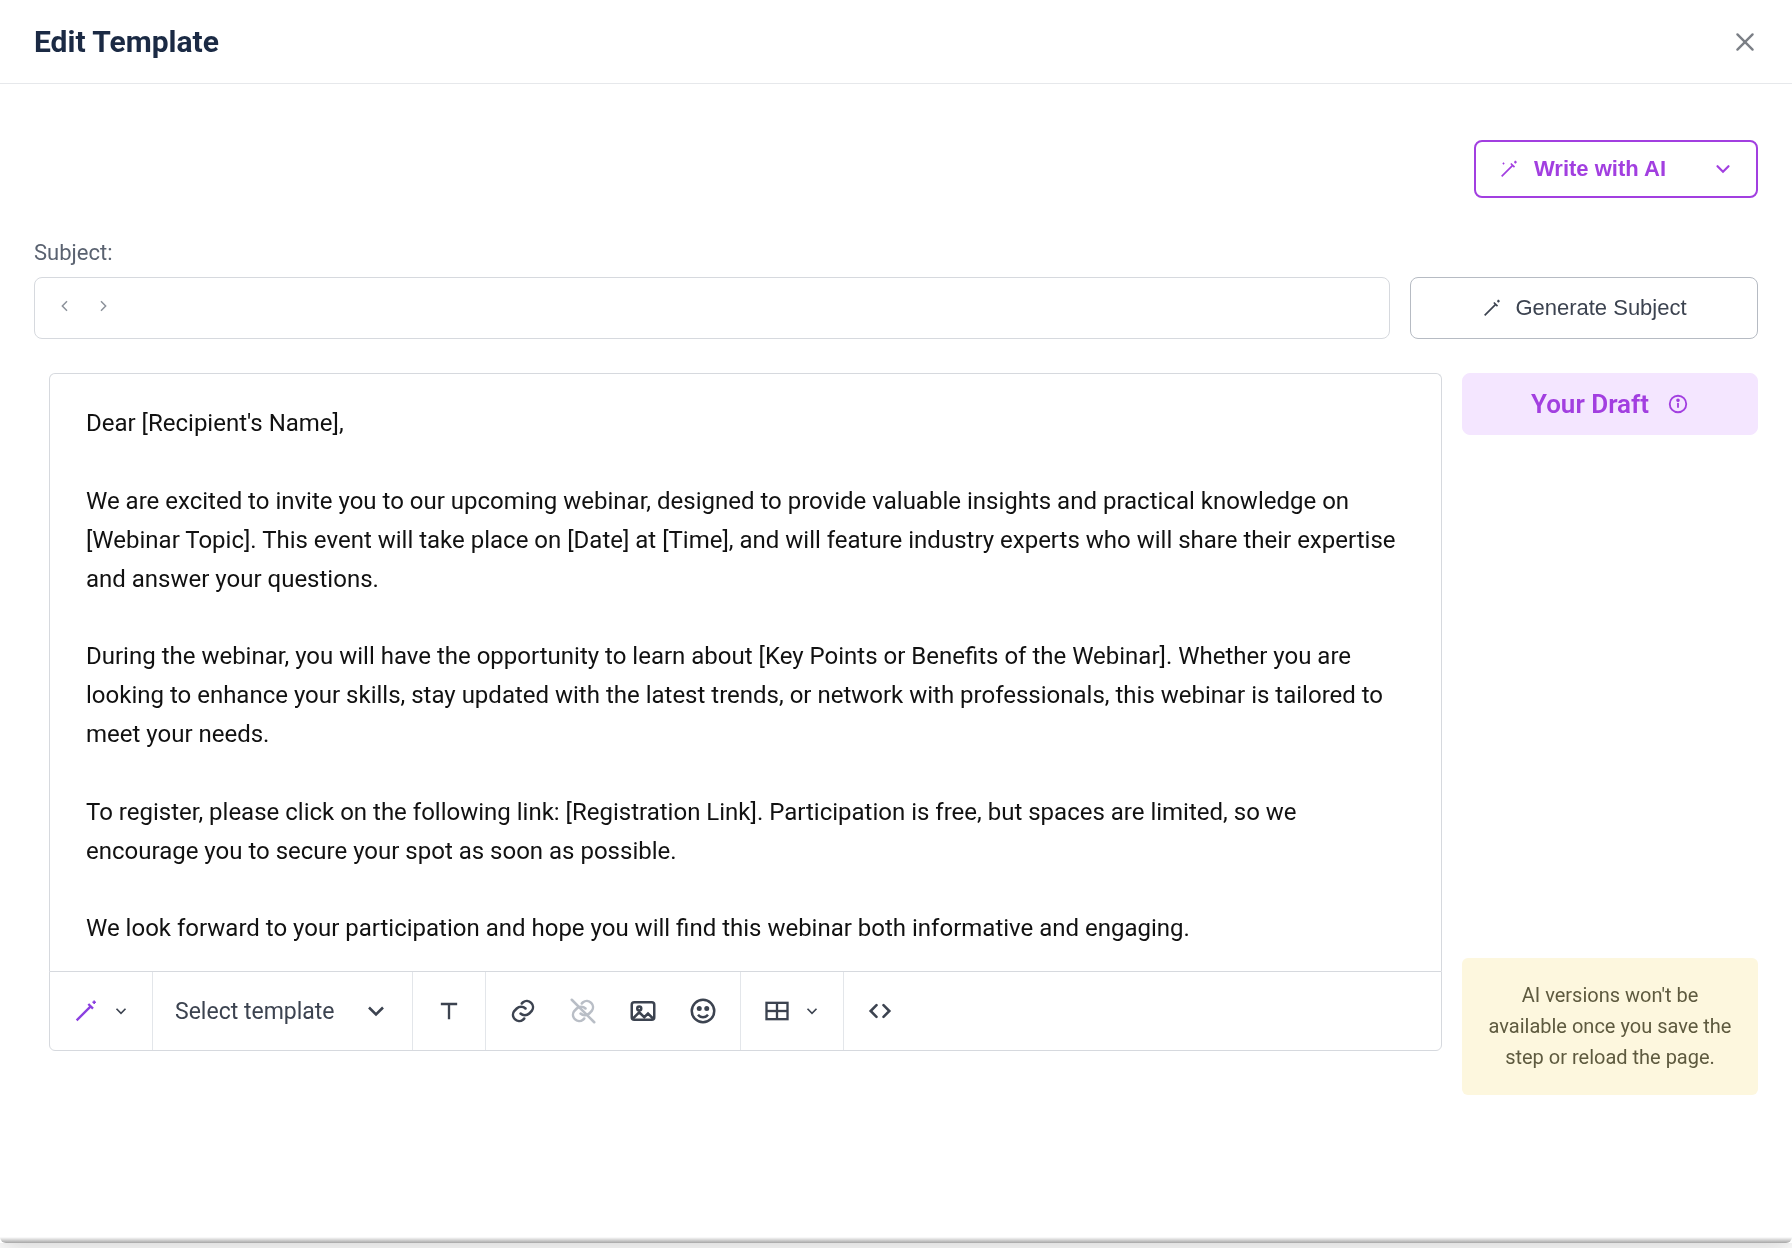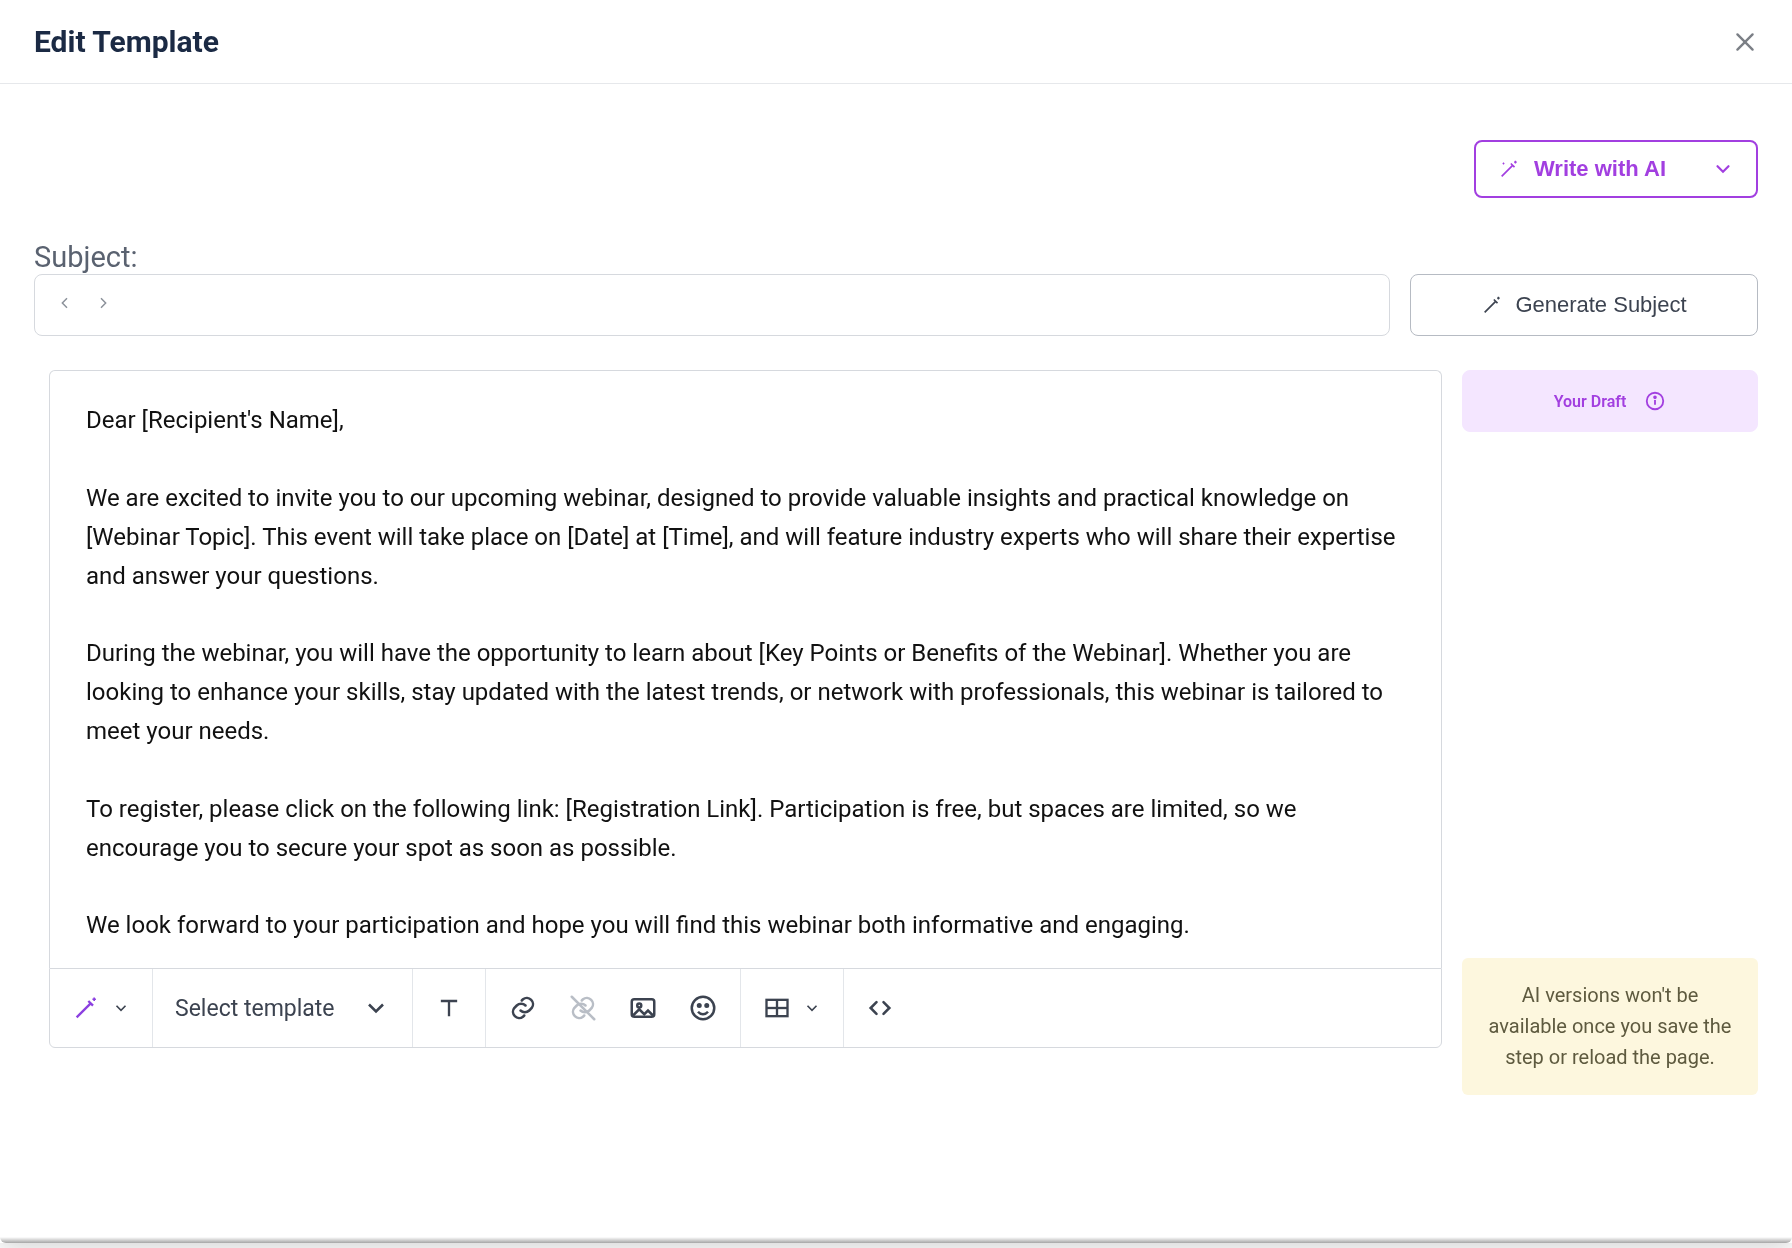--- a/index.html
+++ b/index.html
@@ -64,23 +64,24 @@
     background: #fff;
     color: #a23fe0;
     font-size: 22px;
     font-weight: 600;
     cursor: pointer;
     margin-left: 16px;
   }
   .write-ai-btn svg { width: 22px; height: 22px; }
 
   .subject-label {
-    font-size: 29px;
+    font-size: 22px;
     color: #5a6270;
     margin-top: 42px;
+    margin-bottom: 12px;
   }
 
   .subject-row {
     display: flex;
     gap: 20px;
     align-items: stretch;
   }
   .subject-input-wrap {
     flex: 1;
     display: flex;
@@ -189,21 +190,21 @@
     flex-direction: column;
     gap: 18px;
   }
   .pill {
     height: 62px;
     border-radius: 8px;
     display: flex;
     align-items: center;
     justify-content: center;
     gap: 18px;
-    font-size: 16px;
+    font-size: 26px;
     cursor: pointer;
   }
   .pill.draft {
     background: #f4e6ff;
     color: #a23fe0;
     font-weight: 600;
     border: 1px solid #f4e6ff;
   }
   .pill.version {
     background: #fff;

